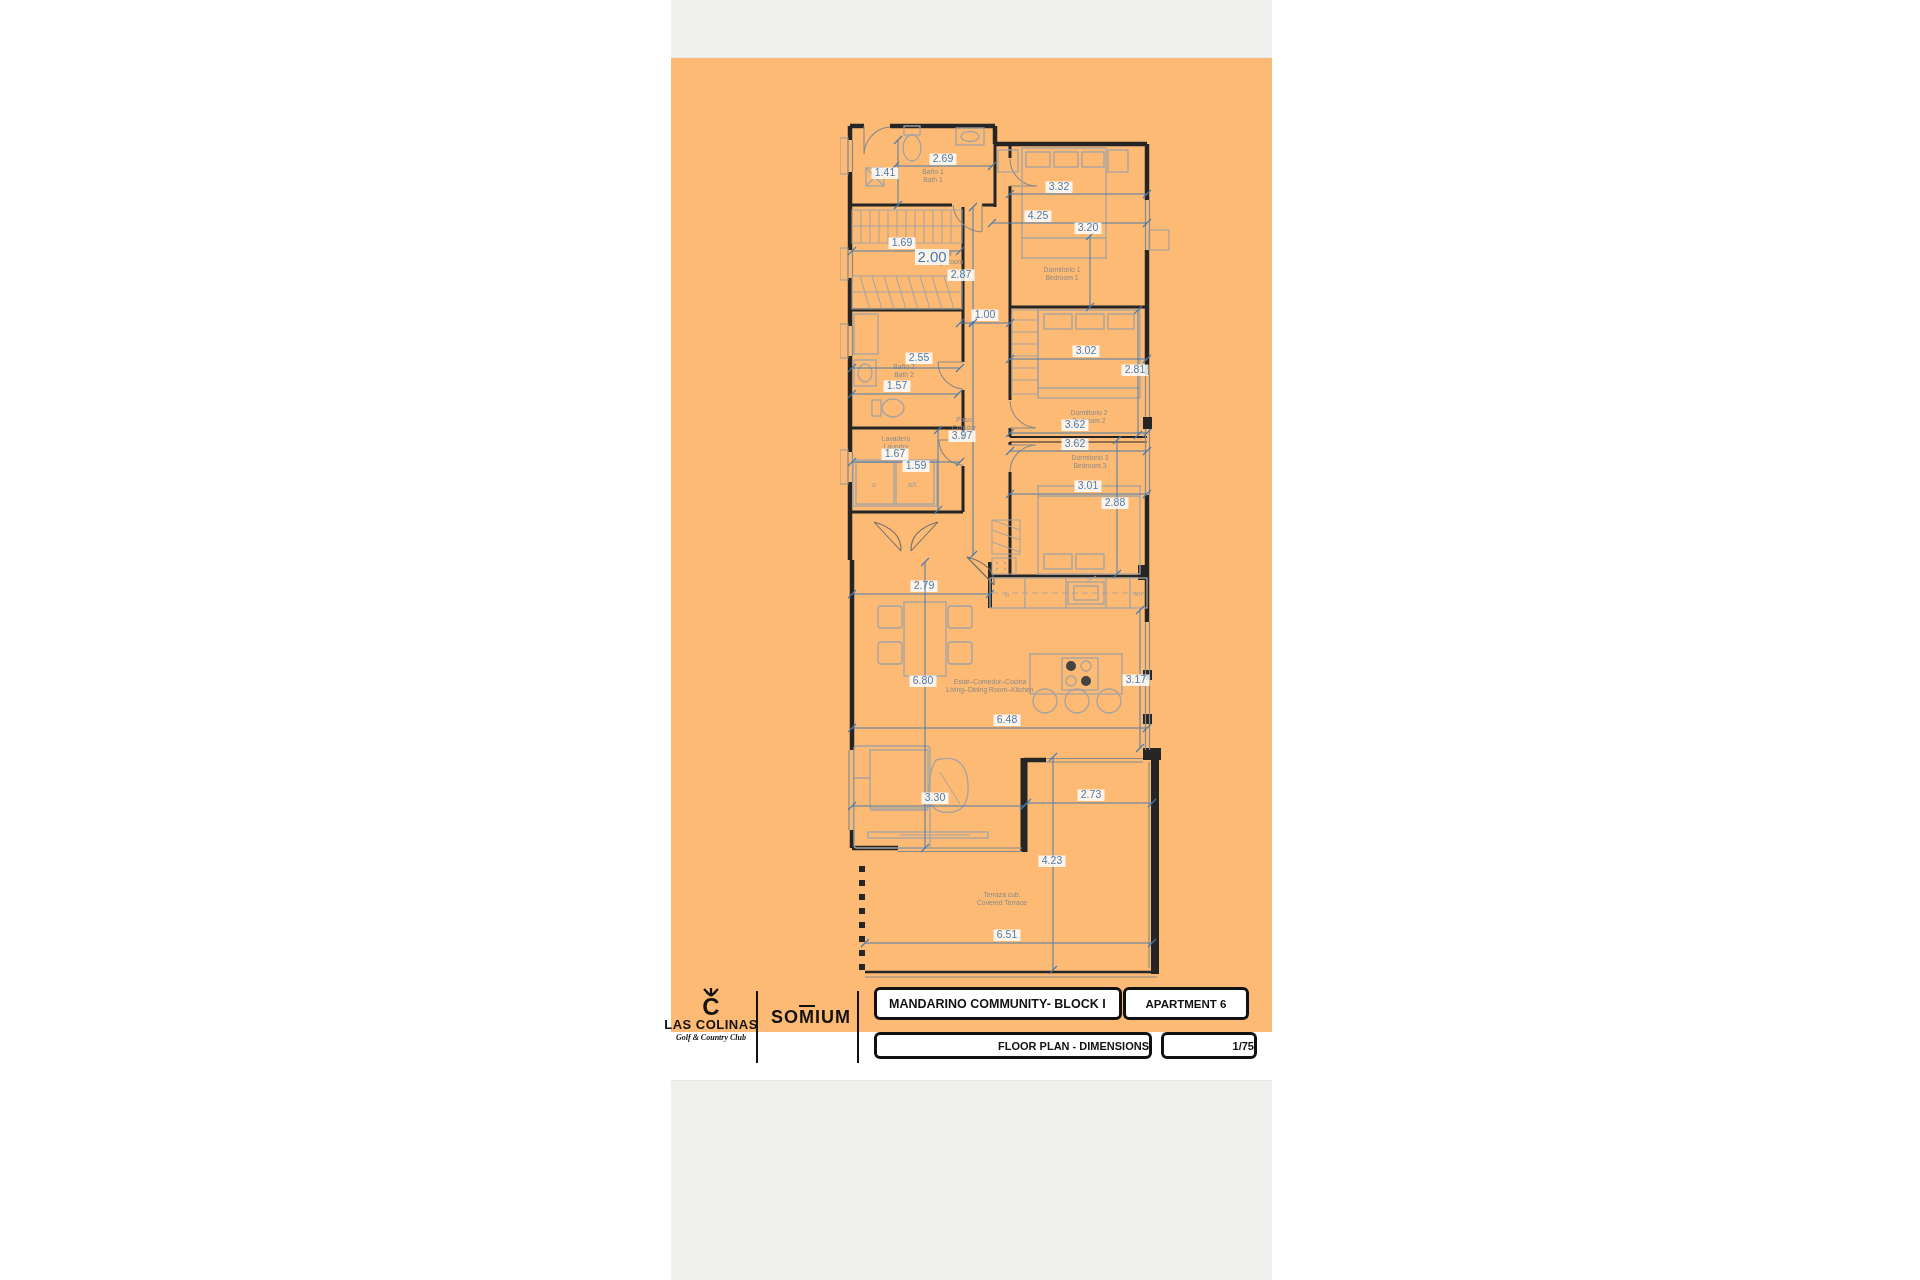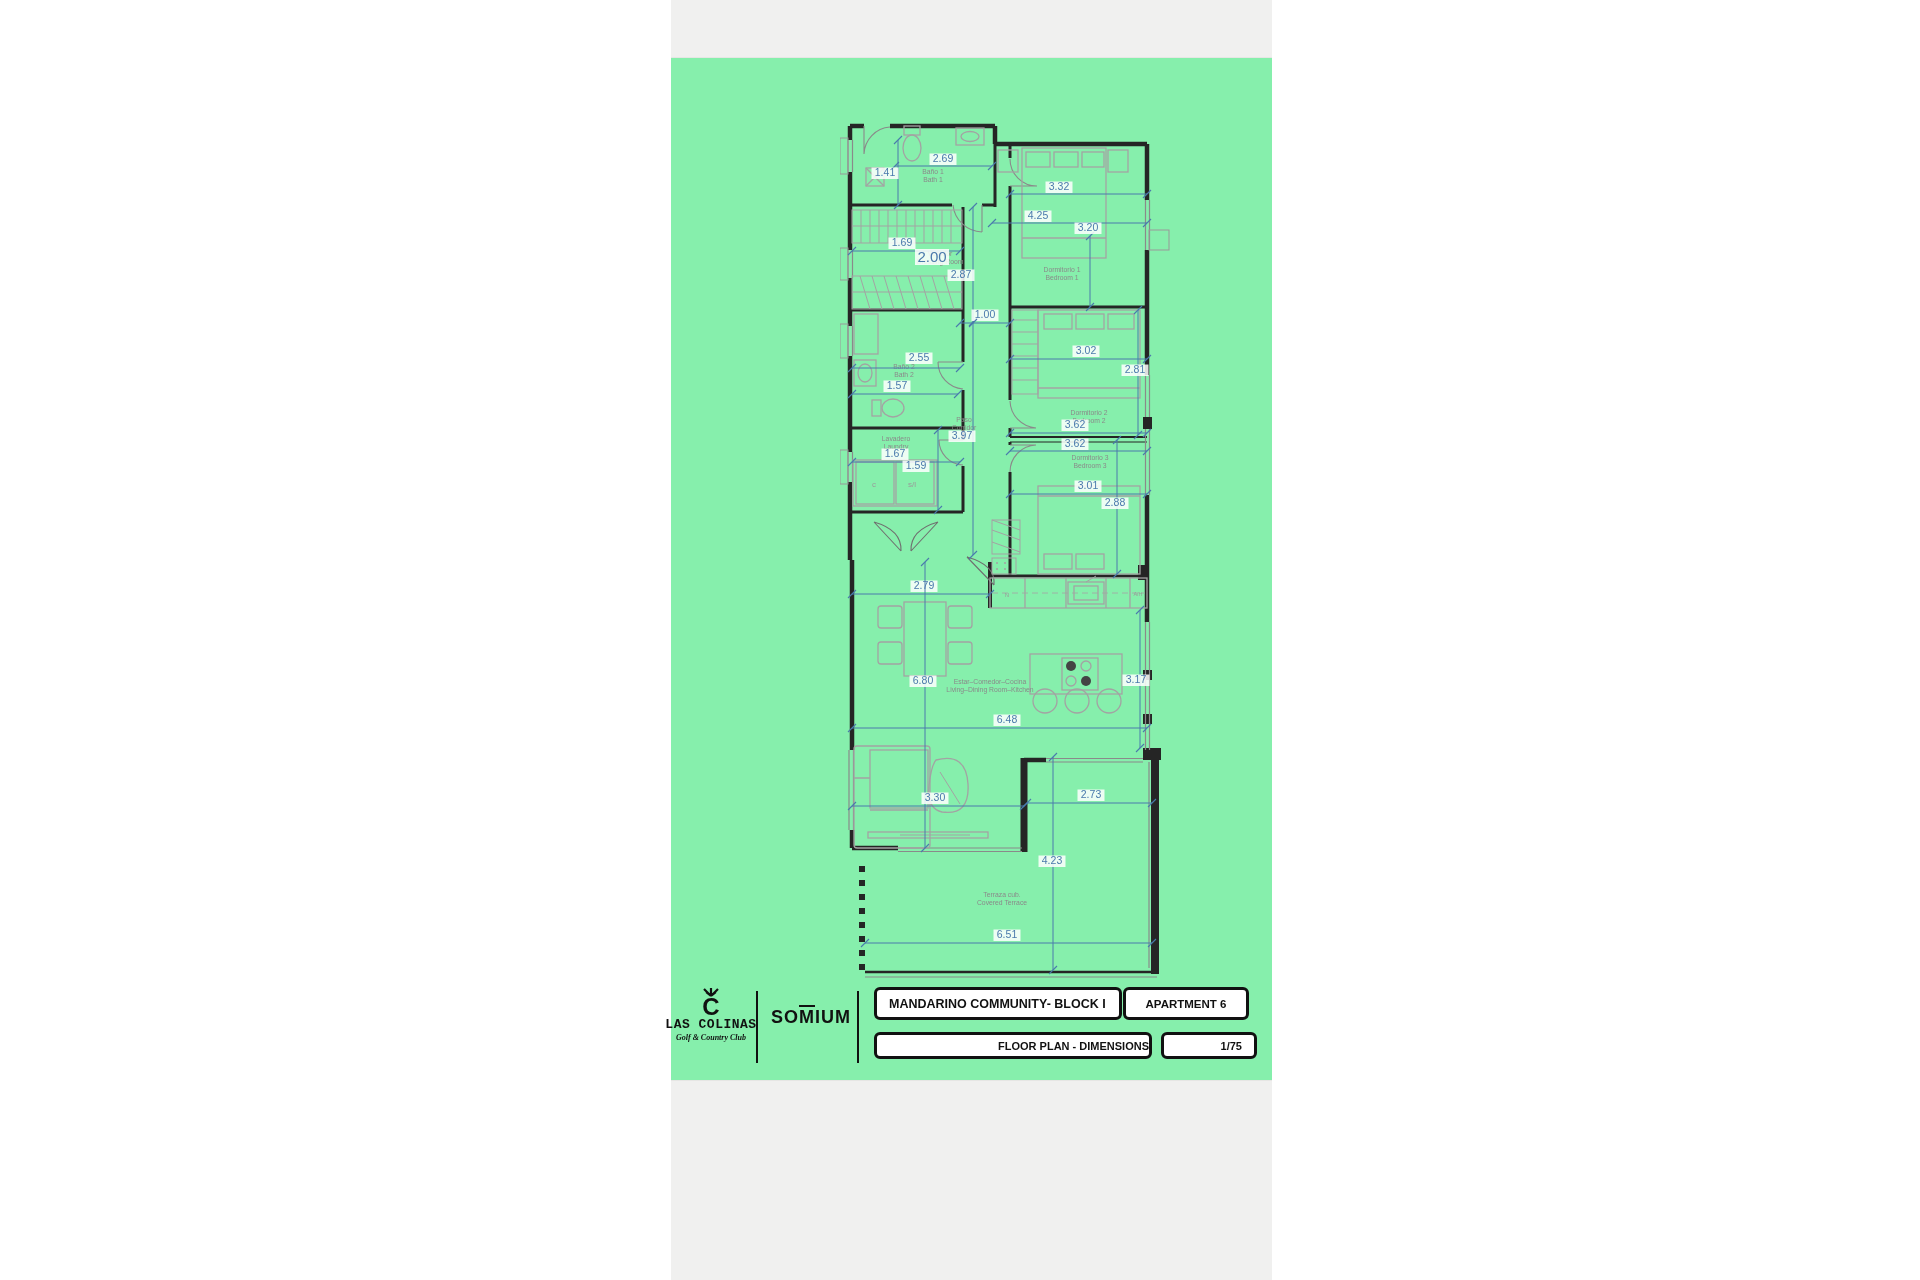--- a/index.html
+++ b/index.html
@@ -1,39 +1,39 @@
 <!DOCTYPE html>
 <html><head>
 <meta charset="utf-8">
 <style>
   html,body{margin:0;padding:0;background:#ffffff;}
   .canvas{position:relative;width:1920px;height:1280px;background:#ffffff;overflow:hidden;
           font-family:"Liberation Sans", sans-serif;}
-  .page-col{position:absolute;left:671px;top:0;width:601px;height:1280px;background:#86efac;}
+  .page-col{position:absolute;left:671px;top:0;width:601px;height:1032px;background:#fdba74;}
   .gutter{position:absolute;left:0;width:601px;background:#f0f0ef;}
   .gutter.top{top:0;height:57px;border-bottom:1px solid #e6e6e4;}
   .gutter.bottom{top:1080px;height:200px;border-top:1px solid #e6e6e4;}
   .plan-wrap{position:absolute;left:169px;top:110px;width:345px;height:890px;}
   
   .tblock{position:absolute;left:0;top:985px;width:601px;height:92px;color:#111;}
   .lc-logo{position:absolute;left:-8px;top:2px;width:96px;text-align:center;}
   .lc-crown{height:30px;}
-  .lc-name{font-family:Liberation Mono, monospace;font-weight:bold;font-size:13px;letter-spacing:.5px;white-space:nowrap;}
+  .lc-name{font-family:Liberation Sans, sans-serif;font-weight:bold;font-size:13px;letter-spacing:.5px;white-space:nowrap;}
   .lc-tag{font-family:"Liberation Serif", serif;font-weight:bold;font-style:italic;font-size:8px;margin-top:1px;white-space:nowrap;}
   .vdiv{position:absolute;top:6px;width:2px;height:72px;background:#111;}
   .vdiv.d1{left:85px;} .vdiv.d2{left:186px;}
   .somium{position:absolute;left:96px;top:22px;width:88px;text-align:center;font-weight:bold;
           font-size:18px;letter-spacing:1px;white-space:nowrap;}
   .somium .macron{border-top:2.5px solid #111;padding-top:0px;}
   .tb-box{position:absolute;border:3px solid #111;border-radius:6px;background:#fff;
           font-weight:bold;display:flex;align-items:center;box-sizing:border-box;}
   .tb-project{left:203px;top:2px;width:248px;height:33px;font-size:12.5px;padding-left:12px;}
   .tb-unit{left:452px;top:2px;width:126px;height:33px;font-size:11.5px;justify-content:center;}
   .tb-drawing{left:203px;top:47px;width:278px;height:27px;font-size:11px;padding-left:12px;justify-content:flex-end;}
-  .tb-scale{left:490px;top:47px;width:96px;height:27px;font-size:11px;justify-content:flex-end;padding-right:12px;}
+  .tb-scale{left:490px;top:47px;width:96px;height:27px;font-size:11px;justify-content:flex-end;}
   svg text{font-family:"Liberation Sans", sans-serif;}
 </style>
 </head>
 <body>
 
 <div class="canvas">
   <div class="page-col">
     <div class="gutter top"></div>
     <div class="gutter bottom"></div>
 

